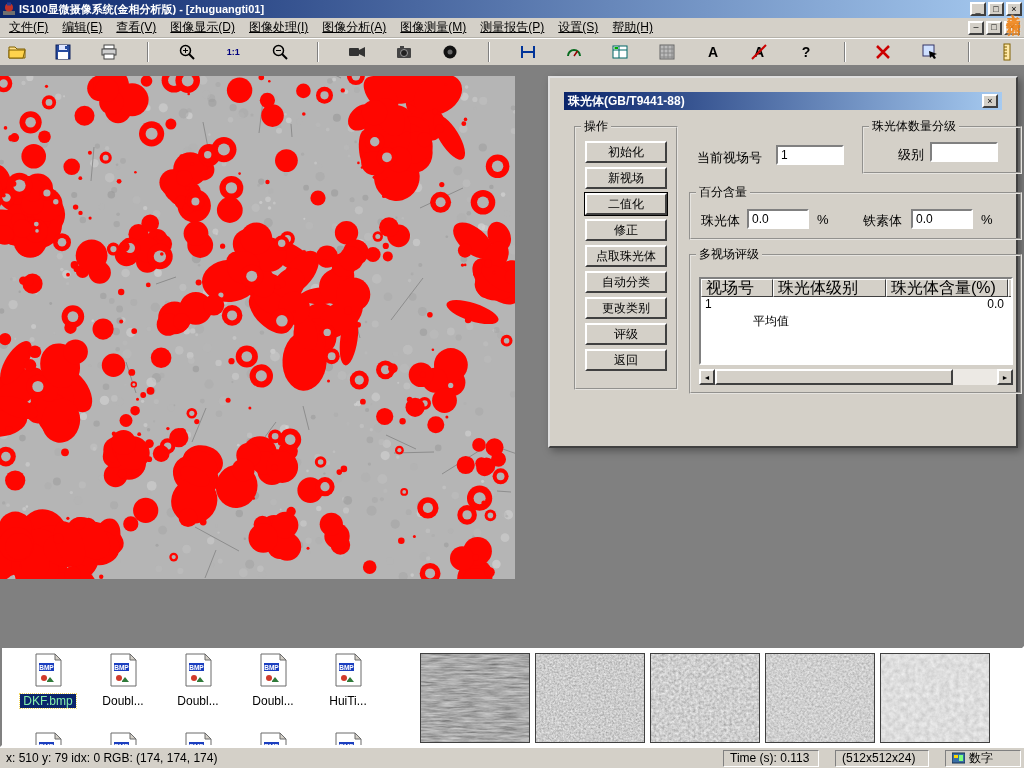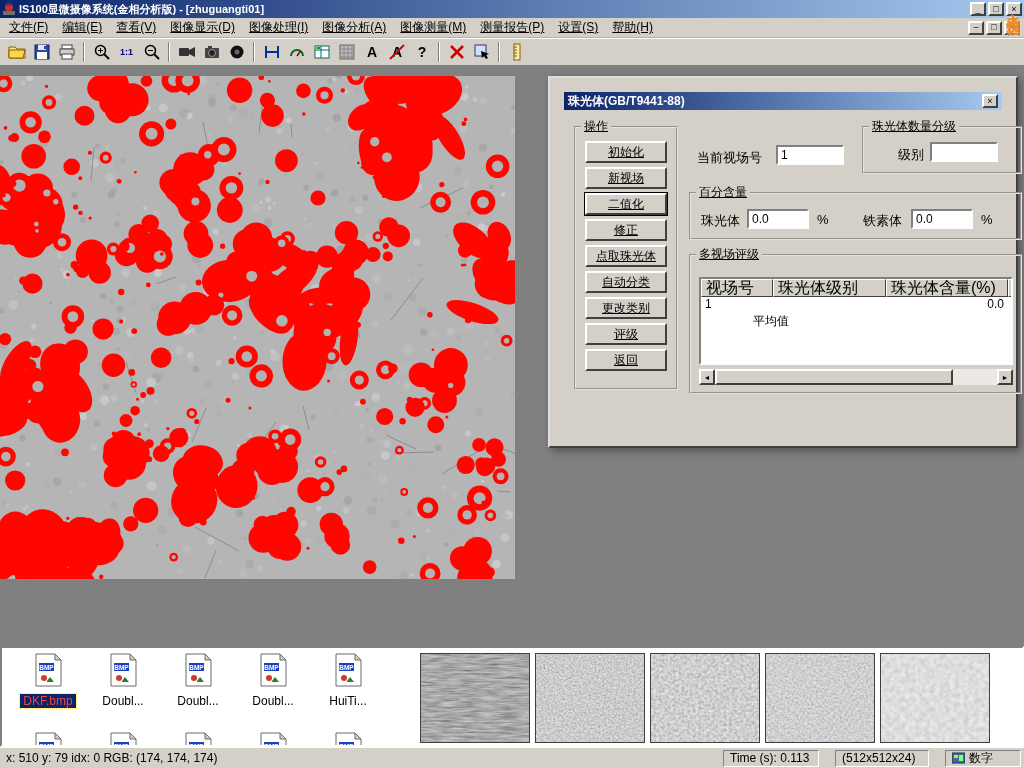--- a/index.html
+++ b/index.html
@@ -12,37 +12,37 @@
   .win-btns{margin-left:auto;display:flex;gap:2px;}
   .wbtn{width:16px;height:14px;background:#d4d0c8;border:2px solid;border-color:#ffffff #404040 #404040 #ffffff;font-size:9px;line-height:9px;color:#000;display:flex;align-items:center;justify-content:center;padding:0;}
 
   
   .menubar{height:20px;background:#d4d0c8;display:flex;align-items:center;font-size:12px;border-bottom:1px solid #b5b2aa;padding-left:2px;}
   #menu-items{display:flex;text-decoration:underline;}
   .menu-item{padding:2px 7px;cursor:default;white-space:nowrap;}
   .mdi-btns{margin-left:auto;display:flex;gap:2px;padding-right:4px;}
 
   
-  .toolbar{height:28px;background:#d4d0c8;display:flex;align-items:center;padding:1px 4px;border-bottom:1px solid #808080;border-top:1px solid #fff;}
+  .toolbar{height:28px;background:#d4d0c8;display:flex;align-items:center;padding:1px 4px;border-bottom:1px solid #808080;border-top:1px solid #fff;justify-content:space-between;}
   .tb{width:25px;height:24px;background:transparent;border:1px solid transparent;display:flex;align-items:center;justify-content:center;padding:0;}
   .tb-sep{width:2px;height:20px;margin:0 4px;border-left:1px solid #808080;border-right:1px solid #fff;}
   .one2one{font-size:9px;font-weight:bold;color:#000080;}
 
   
   .workspace{position:relative;height:580px;background:#808080;overflow:hidden;}
   .specimen{position:absolute;left:0;top:10px;width:515px;height:503px;}
   .specimen svg{display:block;background:#b5b5b5;}
 
   
   .dialog{position:absolute;left:548px;top:10px;width:470px;height:372px;background:#d4d0c8;border:2px solid;border-color:#dfdfdf #404040 #404040 #dfdfdf;padding:14px;z-index:5;box-shadow:3px 3px 8px rgba(0,0,0,.35);}
   .dlg-title{height:18px;background:linear-gradient(90deg,#0a246a,#a6caf0);color:#fff;font-size:12px;font-weight:bold;display:flex;align-items:center;padding:0 4px;}
   .dlg-close{margin-left:auto;width:16px;height:14px;background:#d4d0c8;border:2px solid;border-color:#ffffff #404040 #404040 #ffffff;font-size:9px;line-height:9px;color:#000;display:flex;align-items:center;justify-content:center;padding:0;}
   .dlg-body{position:relative;height:288px;font-size:13px;}
 
-  .grp{position:absolute;border:2px groove #e6e4e0;text-decoration:underline;}
+  .grp{position:absolute;border:2px groove #e6e4e0;}
   .grp legend{font-size:12px;padding:0 3px;margin-left:5px;}
 
   .op-grp{left:10px;top:8px;width:104px;height:272px;}
   .btn98{background:#d4d0c8;border:2px solid;border-color:#ffffff #404040 #404040 #ffffff;font-size:12px;color:#000;}
   .op-btn{display:block;width:82px;height:22px;margin:4px auto 0;white-space:nowrap;}
   .op-btn:first-child{margin-top:6px;}
   .op-btn.active{outline:1px solid #000;}
 
   .cur-field-label{position:absolute;left:133px;top:39px;}
   .tbx{border:2px solid;border-color:#808080 #ffffff #ffffff #808080;background:#fff;font-size:12px;padding:1px 3px;height:20px;}
@@ -68,21 +68,21 @@
   .hscroll{position:absolute;left:8px;top:106px;width:314px;height:16px;display:flex;}
   .scroll-btn{width:16px;height:16px;font-size:7px;display:flex;align-items:center;justify-content:center;padding:0;}
   .scroll-track{flex:1;background:#ece9e4;position:relative;}
   .scroll-thumb{position:absolute;left:0;top:0;height:16px;width:238px;background:#d4d0c8;border:2px solid;border-color:#ffffff #404040 #404040 #ffffff;}
 
   
   .filmstrip{position:relative;height:101px;background:#ffffff;border:2px solid;border-color:#808080 #ffffff #ffffff #808080;overflow:hidden;}
   .file-cell{position:absolute;top:5px;width:72px;text-align:center;}
   .file-cell.partial{top:84px;}
   .file-label{font-size:12px;margin-top:1px;display:inline-block;padding:0 3px;white-space:nowrap;}
-  .file-label.sel{background:#0a246a;color:#ef4444;outline:1px dotted #f5d95c;}
+  .file-label.sel{background:#0a246a;color:#86efac;outline:1px dotted #f5d95c;}
   .thumb-img{position:absolute;top:5px;width:110px;height:90px;border:1px solid #404040;background:#888;}
 
   
   .statusbar{height:21px;background:#d4d0c8;display:flex;align-items:center;font-size:12px;border-top:1px solid #fff;padding:1px 3px;gap:16px;}
   .status-left{flex:1;padding-left:3px;white-space:nowrap;}
   .status-panel{border:1px solid;border-color:#808080 #ffffff #ffffff #808080;height:17px;display:flex;align-items:center;padding:0 6px;gap:4px;white-space:nowrap;}
   .status-panel.time{min-width:96px;}
   .status-panel.size{min-width:94px;}
   .status-panel.mode{min-width:76px;}
 

